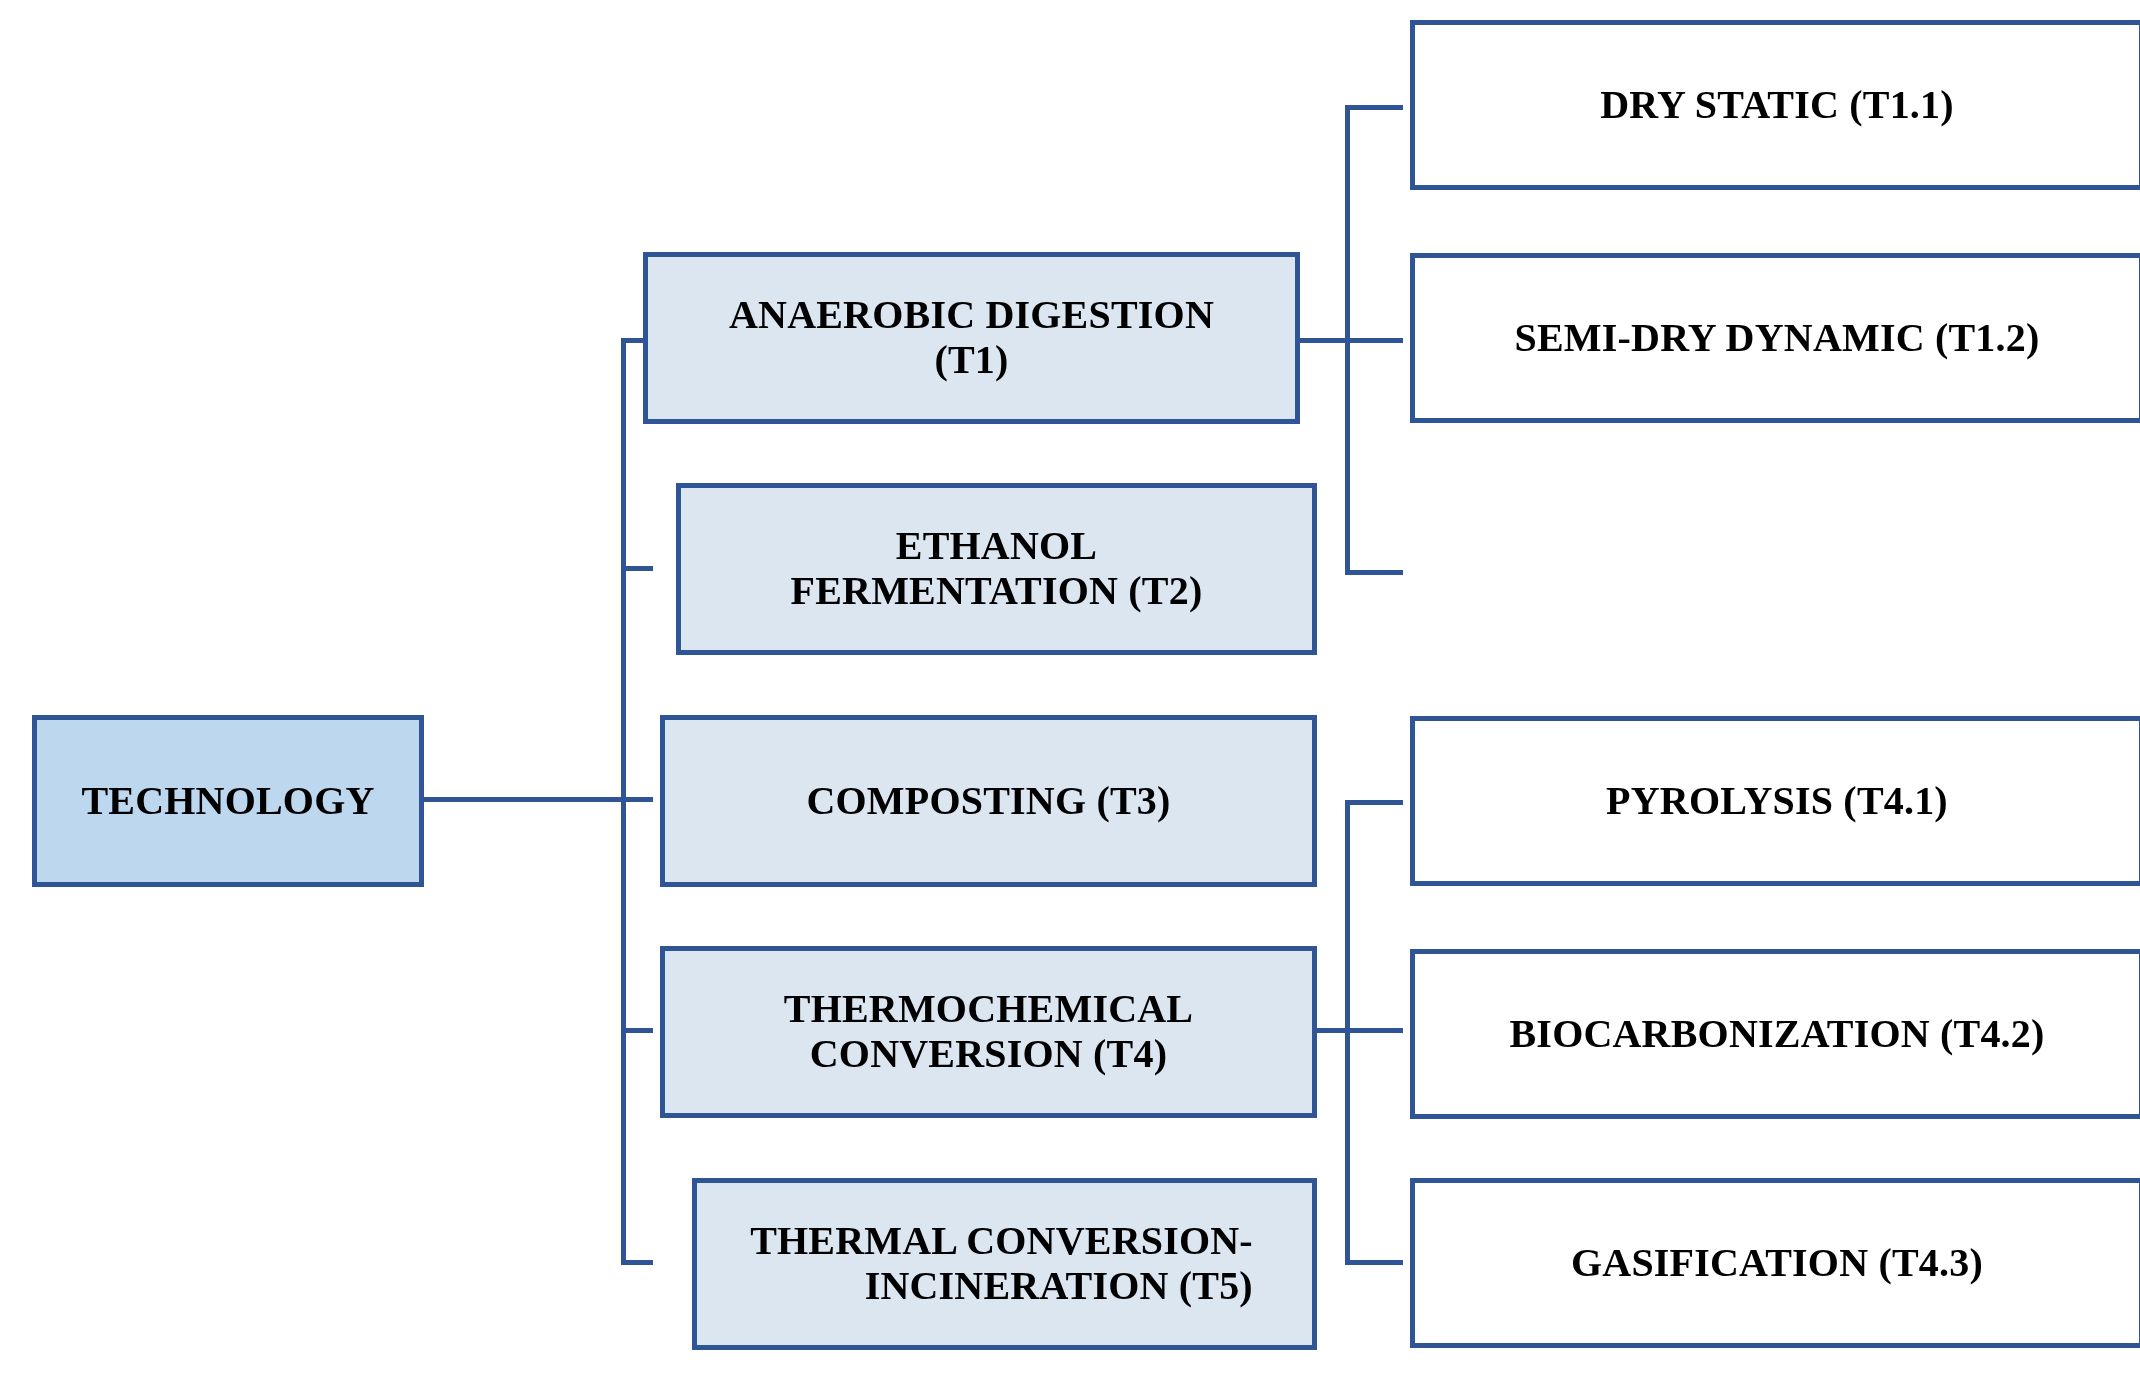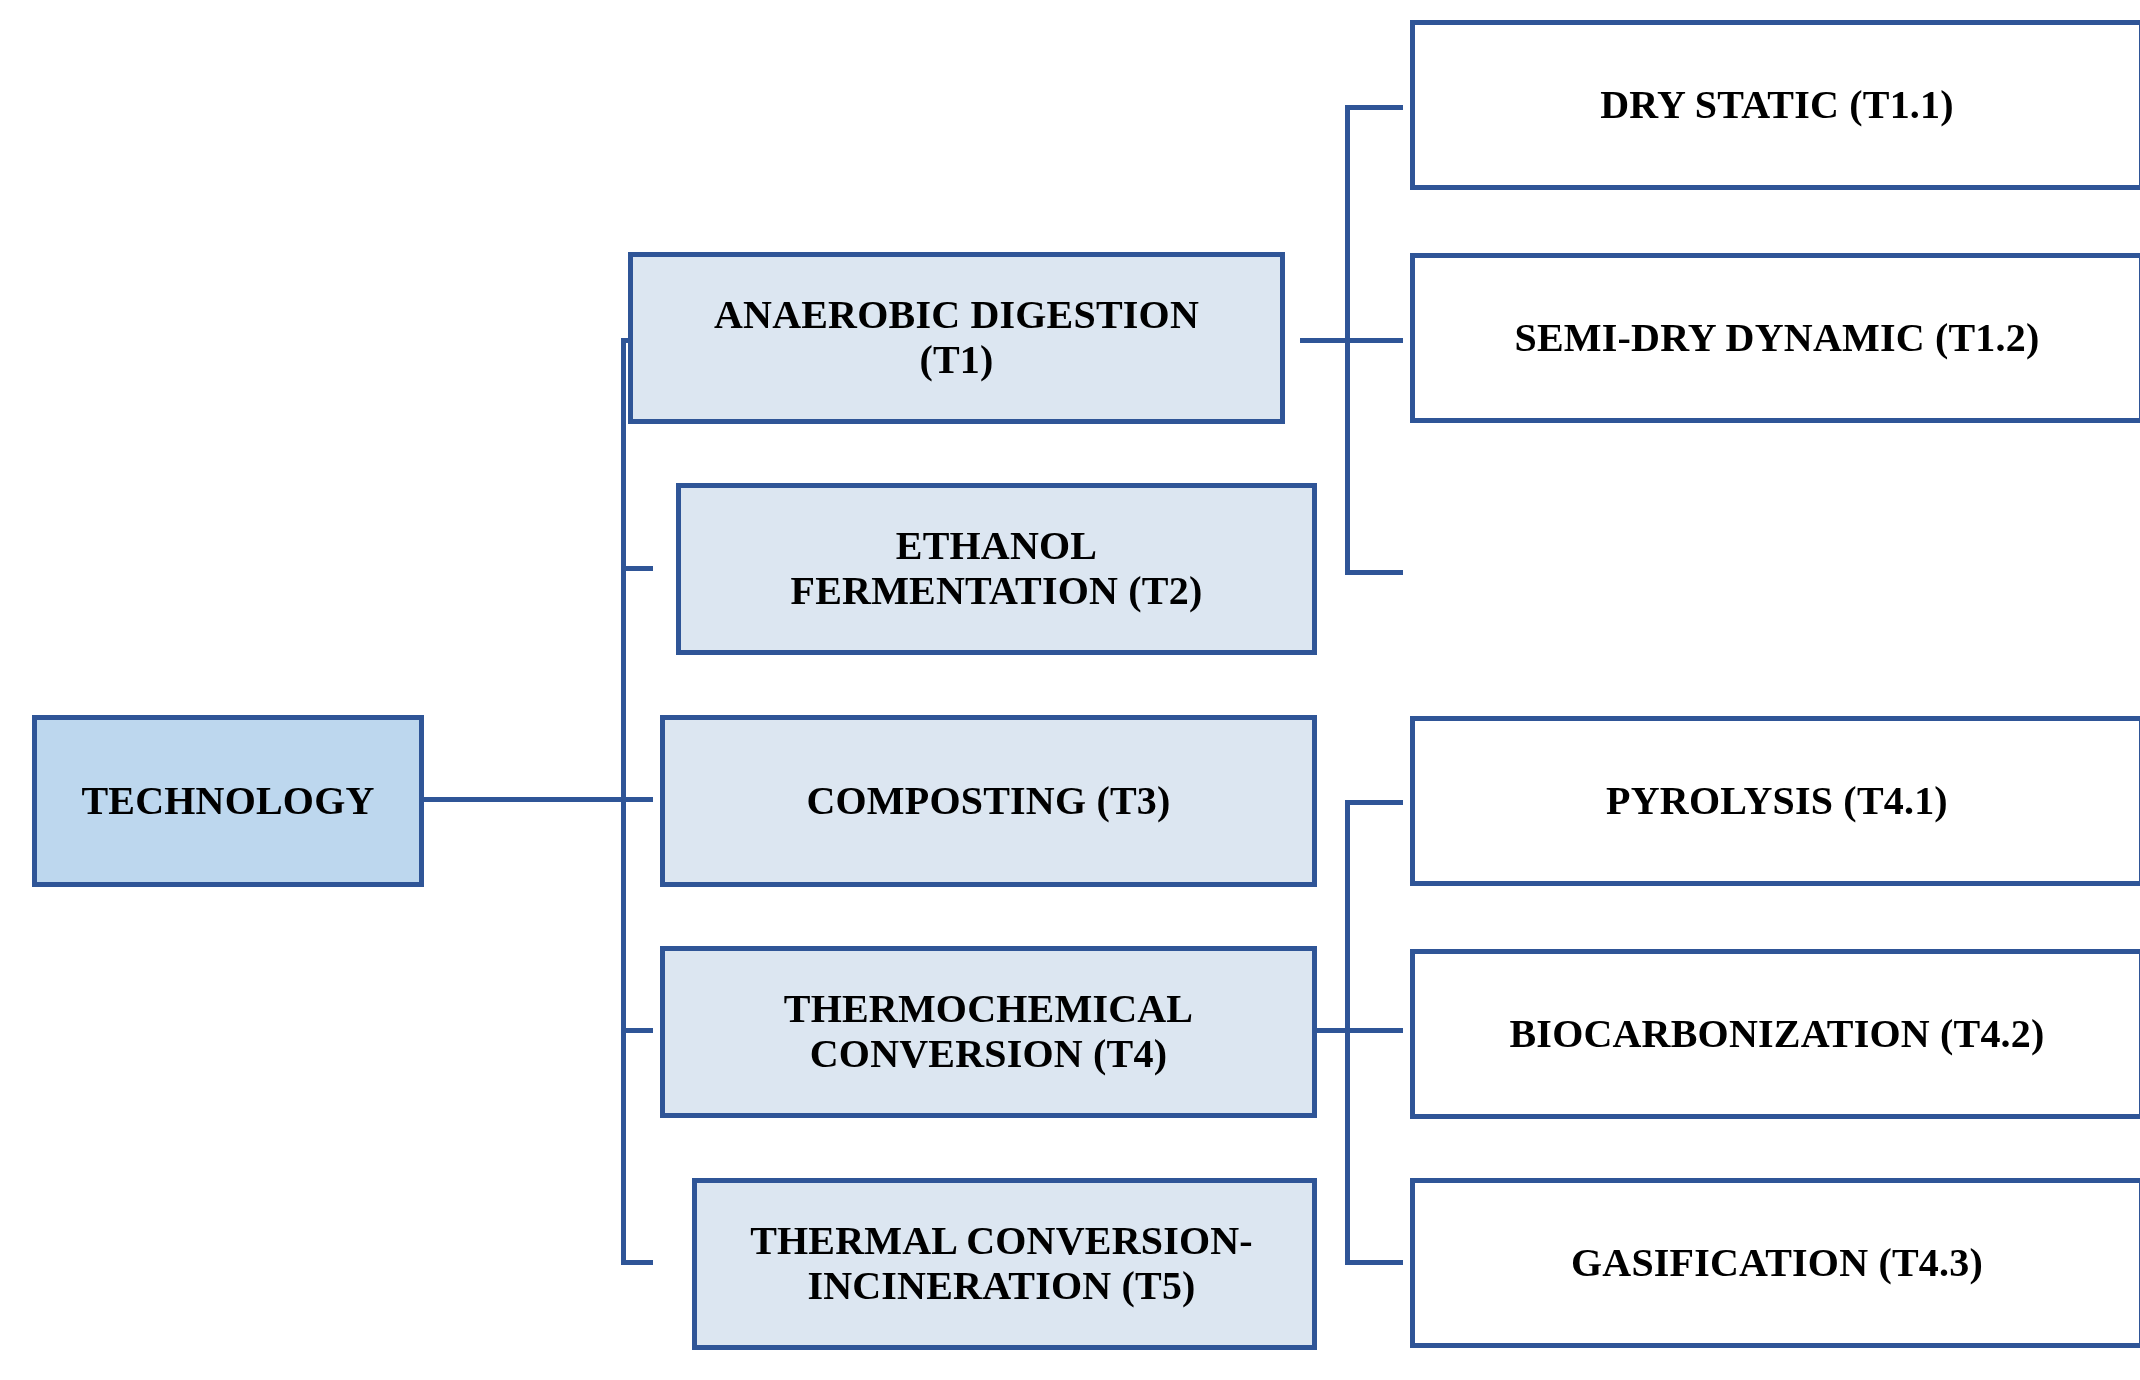--- a/index.html
+++ b/index.html
@@ -61,20 +61,21 @@
 
   .node__label {
     display: block;
     padding: 0 6px;
   }
   
   .node--overflow .node__label {
     padding: 0;
     margin-left: -6px;
     white-space: pre-line;
+    text-align: right;
   }
 
   
   .conn {
     position: absolute;
     background: #2f5597;
     z-index: 1;
   }
   .conn--h { height: 5px; }
   .conn--v { width: 5px; }
@@ -103,21 +104,21 @@
   <div class="conn conn--h" style="left:1300px; top:1028px; width:50px;"></div>
   <div class="conn conn--v" style="left:1345px; top:800px; height:465px;"></div>
   <div class="conn conn--h" style="left:1345px; top:800px; width:58px;"></div>
   <div class="conn conn--h" style="left:1345px; top:1028px; width:58px;"></div>
   <div class="conn conn--h" style="left:1345px; top:1260px; width:58px;"></div>
 
   <div class="node node--root" style="left:20px; top:715px; width:392px; height:172px;">
     <span class="node__label">TECHNOLOGY</span>
   </div>
 
-  <div class="node node--mid" style="left:616px; top:252px; width:657px; height:172px;">
+  <div class="node node--mid" style="left:631px; top:252px; width:657px; height:172px;">
     <span class="node__label">ANAEROBIC DIGESTION
 (T1)</span>
   </div>
 
   <div class="node node--mid" style="left:664px; top:483px; width:641px; height:172px;">
     <span class="node__label">ETHANOL
 FERMENTATION (T2)</span>
   </div>
 
   <div class="node node--mid" style="left:648px; top:715px; width:657px; height:172px;">

